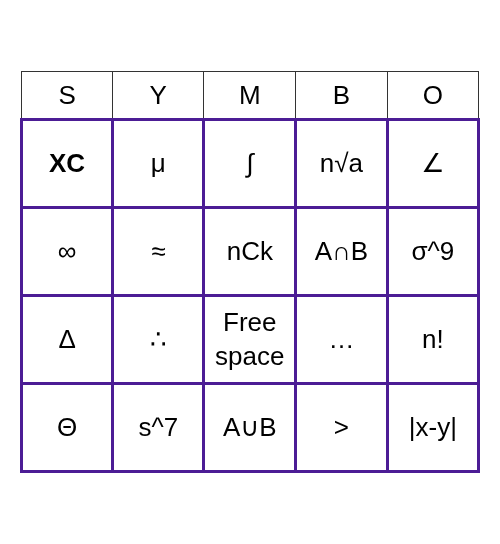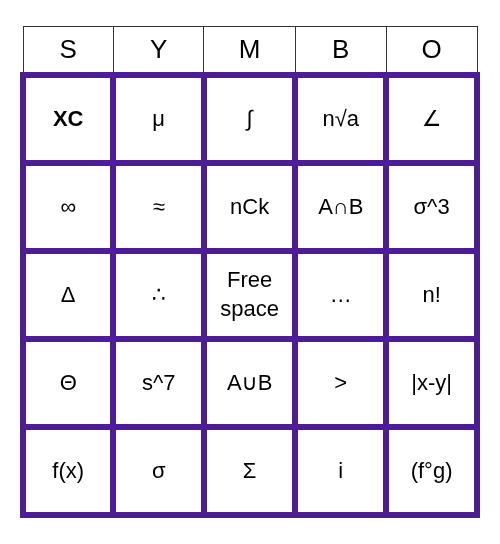--- a/index.html
+++ b/index.html
@@ -17,26 +17,26 @@
       background: #ffffff;
       font-family: Arial, sans-serif;
     }
 
     .bingo-card {
       width: 460px;
       border-collapse: collapse;
     }
 
     .bingo-card td, .bingo-card th {
-      border: 6px solid #4c1d95;
+      border: 3px solid #4c1d95;
       text-align: center;
       vertical-align: middle;
       width: 92px;
       height: 88px;
-      font-size: 22px;
+      font-size: 26px;
       padding: 4px;
     }
 
     .header-row th {
       border: 1px solid #333;
       font-size: 26px;
       font-weight: normal;
       height: 48px;
       background: #fff;
     }
@@ -72,37 +72,30 @@
         <td>μ</td>
         <td>∫</td>
         <td>n√a</td>
         <td>∠</td>
       </tr>
       <tr>
         <td>∞</td>
         <td>≈</td>
         <td>nCk</td>
         <td>A∩B</td>
-        <td>σ^3</td>
+        <td>σ^9</td>
       </tr>
       <tr>
         <td>Δ</td>
         <td>∴</td>
         <td class="free-space">Free space</td>
         <td>…</td>
         <td>n!</td>
       </tr>
       <tr>
         <td>Θ</td>
         <td>s^7</td>
         <td>A∪B</td>
         <td>&gt;</td>
         <td>|x-y|</td>
       </tr>
-      <tr>
-        <td>f(x)</td>
-        <td>σ</td>
-        <td>Σ</td>
-        <td>i</td>
-        <td>(f°g)</td>
-      </tr>
     </tbody>
 </table>
 
 </body></html>

